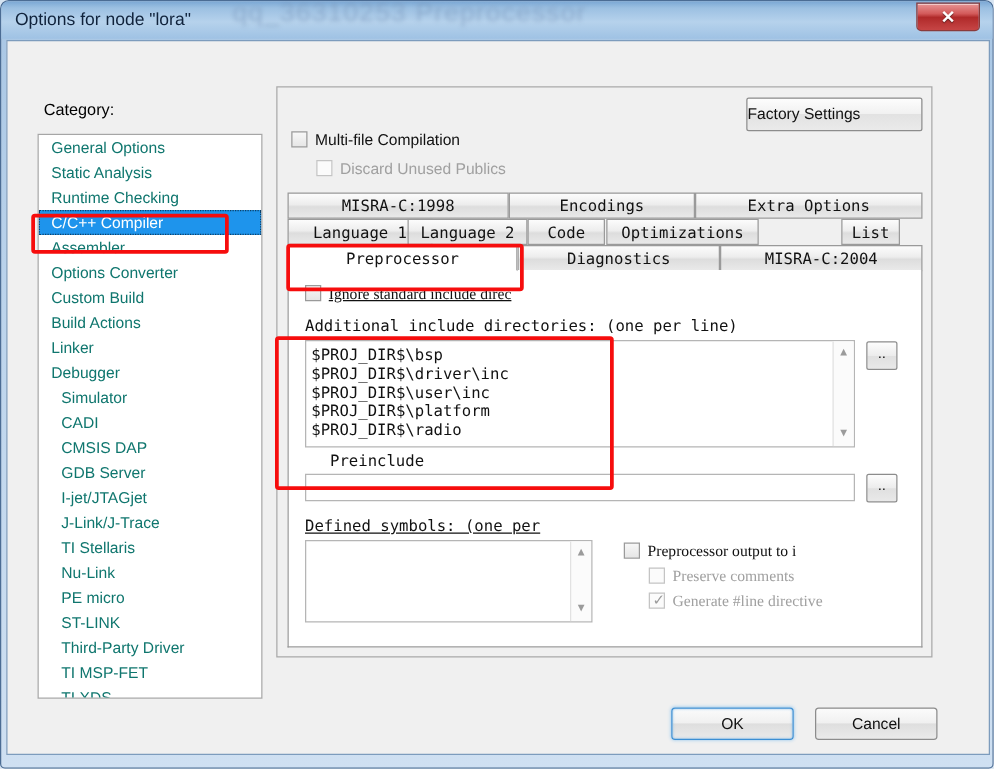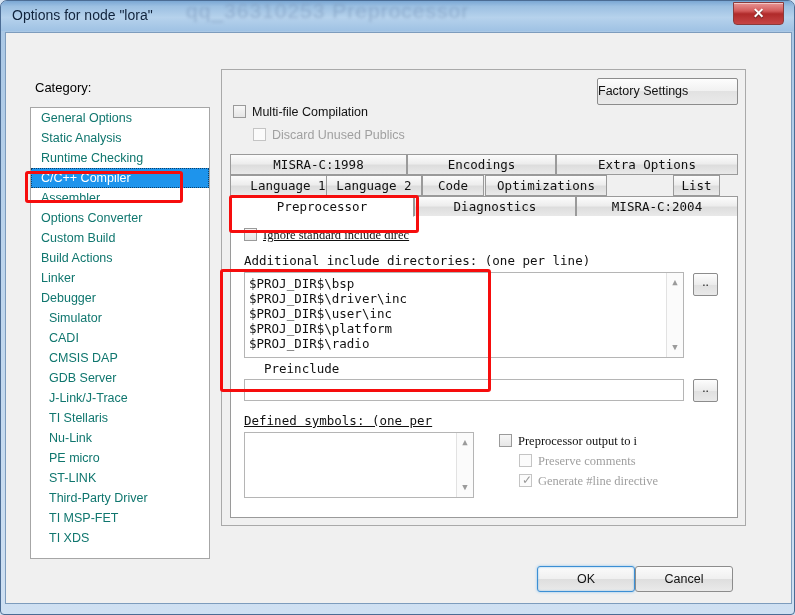--- a/index.html
+++ b/index.html
@@ -179,21 +179,21 @@
 
   
   #ok-btn,#cancel-btn{
     position:absolute;width:98px;height:26px;
     border-radius:3px;box-sizing:border-box;
     font-size:12.5px;color:#111;text-align:center;line-height:24px;
     background:linear-gradient(to bottom,#fbfbfb 0%,#f0f0f0 48%,#dedede 50%,#eaeaea 100%);
     border:1px solid #8c8c8c;cursor:pointer;
   }
   #ok-btn{left:536px;top:565px;border:1px solid #3c8fd4;box-shadow:0 0 2px #7fb9e8 inset,0 0 3px #8ec4ee;}
-  #cancel-btn{left:634px;top:565px;}
+  #cancel-btn{left:651px;top:565px;}
 
   #bottom-watermark{
     position:absolute;left:443px;top:588px;
     font-size:17px;color:rgba(255,255,255,0.82);
     text-shadow:0 0 1px rgba(170,190,210,.9);
     white-space:nowrap;letter-spacing:.2px;
     pointer-events:none;
   }
 
   
@@ -229,20 +229,21 @@
       <div class="cat-item">Assembler</div>
       <div class="cat-item">Options Converter</div>
       <div class="cat-item">Custom Build</div>
       <div class="cat-item">Build Actions</div>
       <div class="cat-item">Linker</div>
       <div class="cat-item">Debugger</div>
       <div class="cat-item indent">Simulator</div>
       <div class="cat-item indent">CADI</div>
       <div class="cat-item indent">CMSIS DAP</div>
       <div class="cat-item indent">GDB Server</div>
+      <div class="cat-item indent">I-jet/JTAGjet</div>
       <div class="cat-item indent">J-Link/J-Trace</div>
       <div class="cat-item indent">TI Stellaris</div>
       <div class="cat-item indent">Nu-Link</div>
       <div class="cat-item indent">PE micro</div>
       <div class="cat-item indent">ST-LINK</div>
       <div class="cat-item indent">Third-Party Driver</div>
       <div class="cat-item indent">TI MSP-FET</div>
       <div class="cat-item indent">TI XDS</div>
     </div>
 

